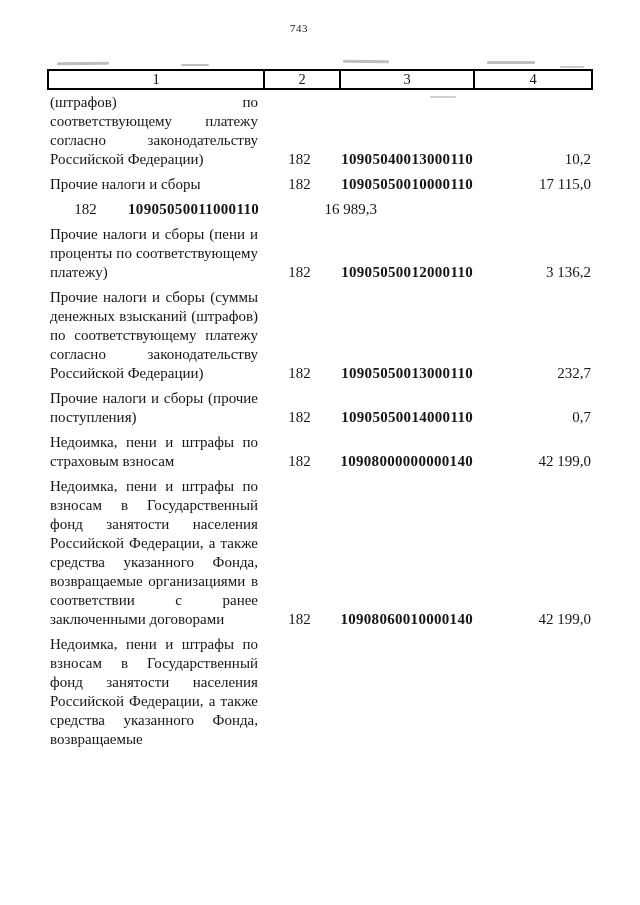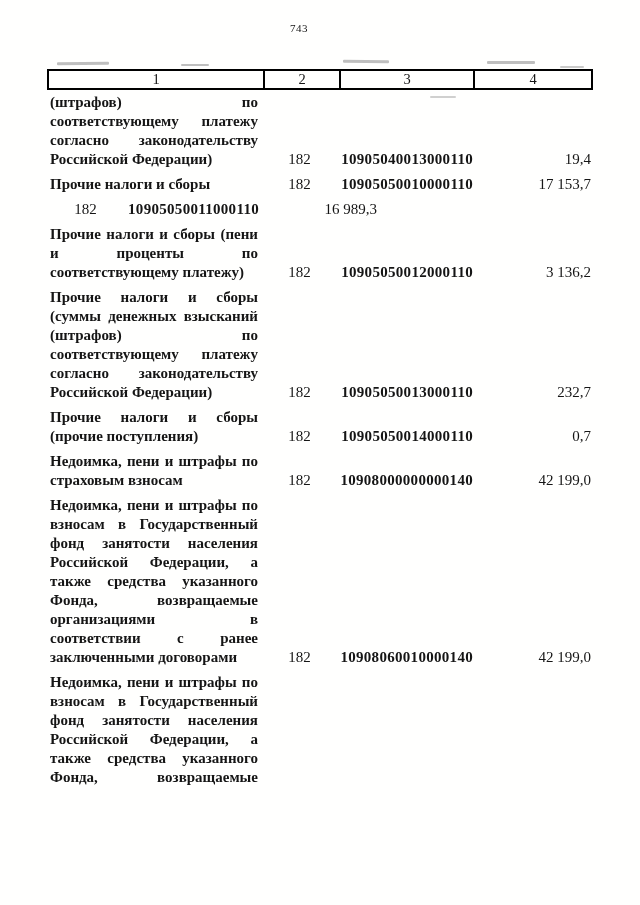--- a/index.html
+++ b/index.html
@@ -58,21 +58,20 @@
     line-height: 19px;
   }
   .row:first-child { margin-top: 0; }
   .cell { box-sizing: border-box; }
   .c1 {
     width: 214px;
     padding-left: 3px;
     padding-right: 3px;
     text-align: justify;
     text-align-last: left;
-    font-weight: bold;
   }
   .row.justify-last .c1 {
     text-align-last: justify;
   }
   .c2 {
     width: 77px;
     text-align: center;
     white-space: nowrap;
   }
   .c3 {
@@ -123,28 +122,28 @@
       <div class="header-cell hc2">2</div>
       <div class="header-cell hc3">3</div>
       <div class="header-cell hc4">4</div>
     </div>
 
     <div class="rows" id="rows-container">
   <div class="row">
     <div class="cell c1">(штрафов) по соответствующему платежу согласно законодательству Российской Федерации)</div>
     <div class="cell c2">182</div>
     <div class="cell c3">10905040013000110</div>
-    <div class="cell c4">19,4</div>
+    <div class="cell c4">10,2</div>
   </div>
 
   <div class="row">
     <div class="cell c1">Прочие налоги и сборы</div>
     <div class="cell c2">182</div>
     <div class="cell c3">10905050010000110</div>
-    <div class="cell c4">17 153,7</div>
+    <div class="cell c4">17 115,0</div>
   </div>
 
   <div class="row">
     <div class="cell c2">182</div>
     <div class="cell c3">10905050011000110</div>
     <div class="cell c4">16 989,3</div>
   </div>
 
   <div class="row">
     <div class="cell c1">Прочие налоги и сборы (пени и проценты по соответствующему платежу)</div>

